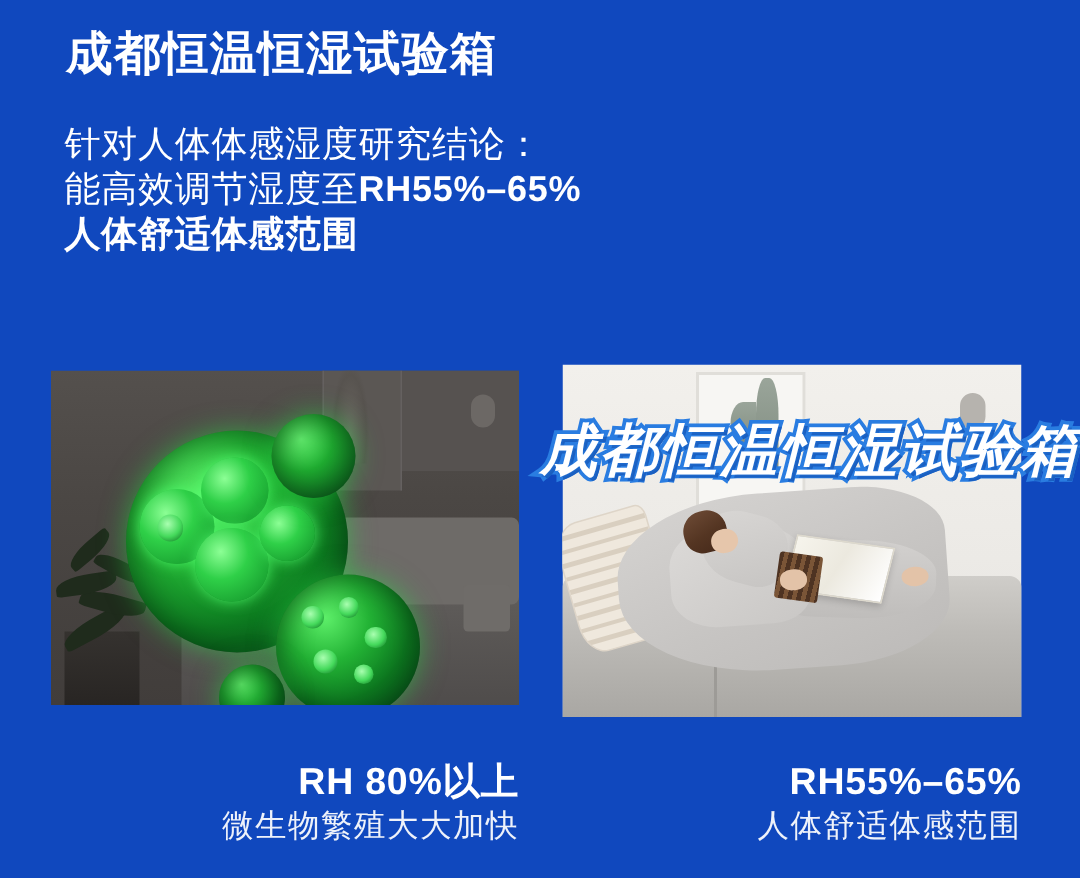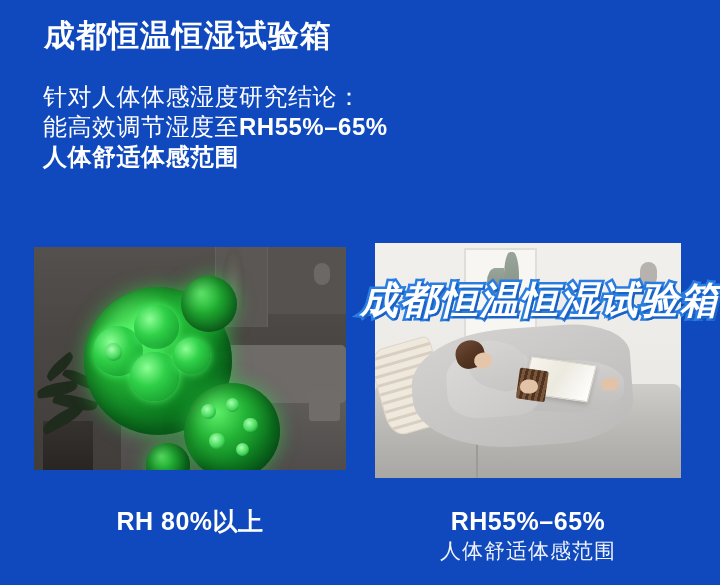--- a/index.html
+++ b/index.html
@@ -234,21 +234,21 @@
     letter-spacing:2px;
     white-space:nowrap;
     -webkit-text-stroke:5px #2a7de1;
     paint-order:stroke fill;
     text-shadow:
        0 0 2px #2a7de1,
        2px 2px 0 #1a5fc0;
   }
 
   
-  .caption-block { position:absolute; text-align:center; }
+  .caption-block { position:absolute; text-align:right; }
   #caption-left  { left:34px; top:505px; width:312px; }
   #caption-right { left:375px; top:505px; width:306px; }
   .cap-main {
     font-size:25px; font-weight:bold; color:#ffffff;
     line-height:32px; letter-spacing:0.5px; white-space:nowrap;
   }
   .cap-sub {
     font-size:21px; color:#eef2fa;
     line-height:28px; letter-spacing:1px; white-space:nowrap;
   }
@@ -321,18 +321,19 @@
       <div class="lt-hand"></div>
       <div class="lt-foot"></div>
     </div>
   </div>
 </div>
 
 <div id="watermark">成都恒温恒湿试验箱</div>
 
 <div class="caption-block" id="caption-left">
   <div class="cap-main">RH 80%以上</div>
+  <div class="cap-sub">微生物繁殖大大加快</div>
 </div>
 
 <div class="caption-block" id="caption-right">
   <div class="cap-main">RH55%–65%</div>
   <div class="cap-sub">人体舒适体感范围</div>
 </div>
 
 </body></html>

